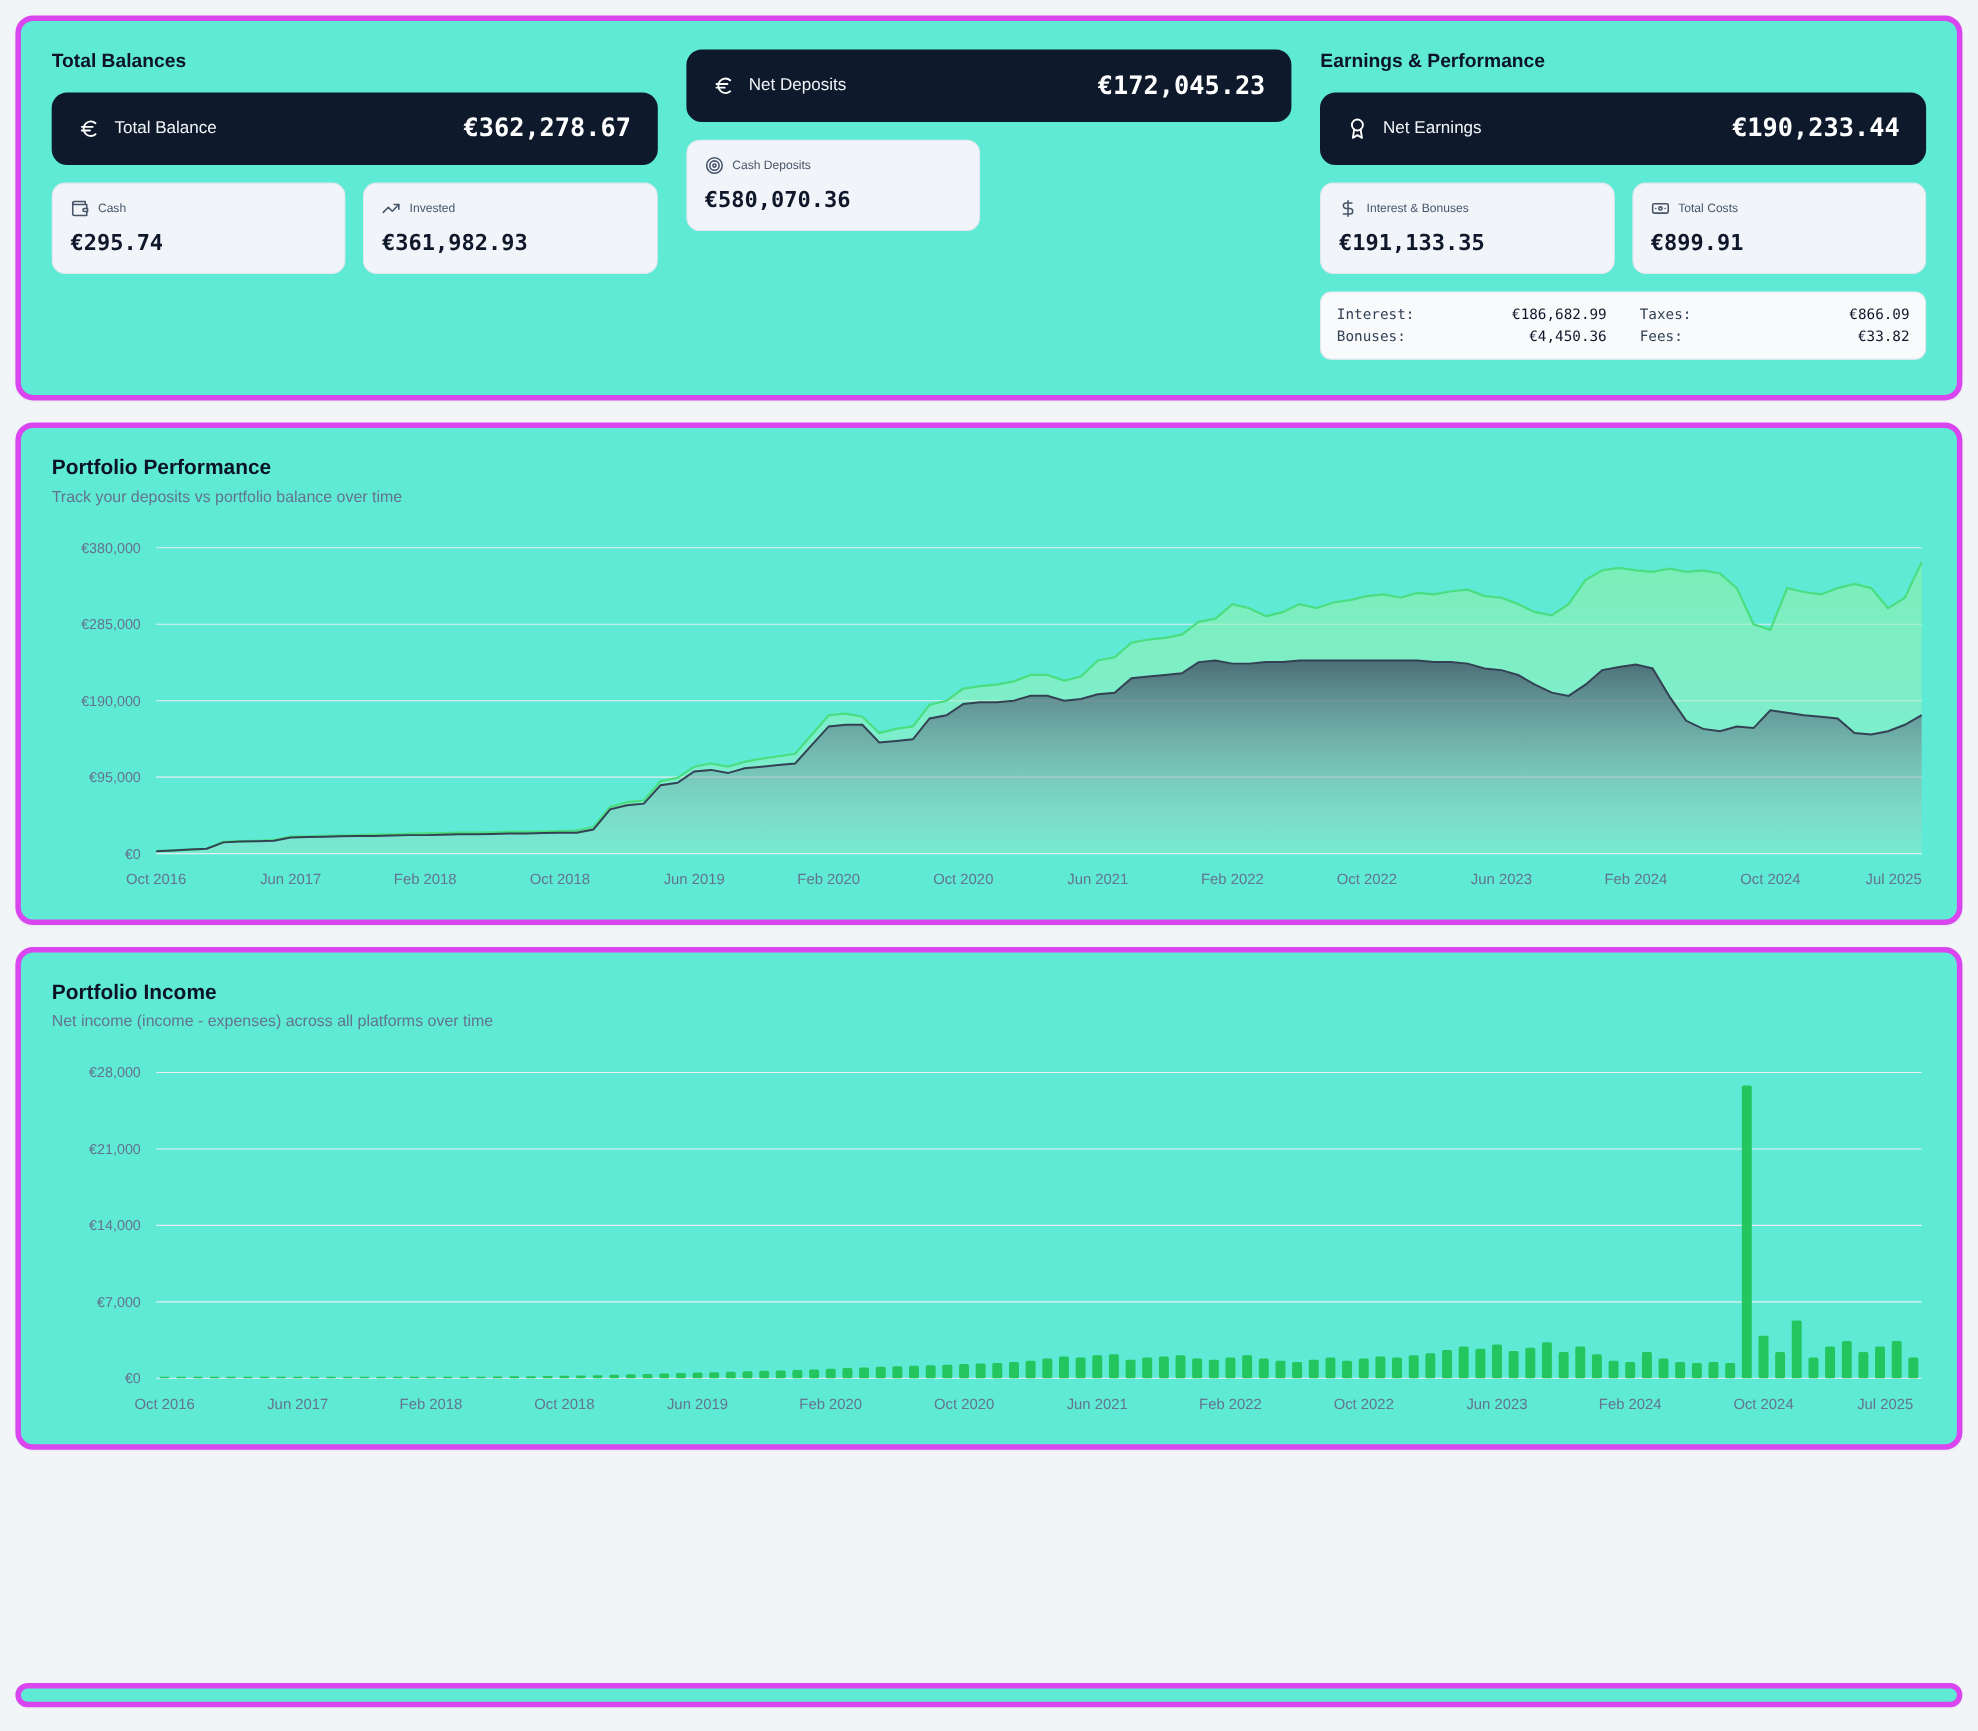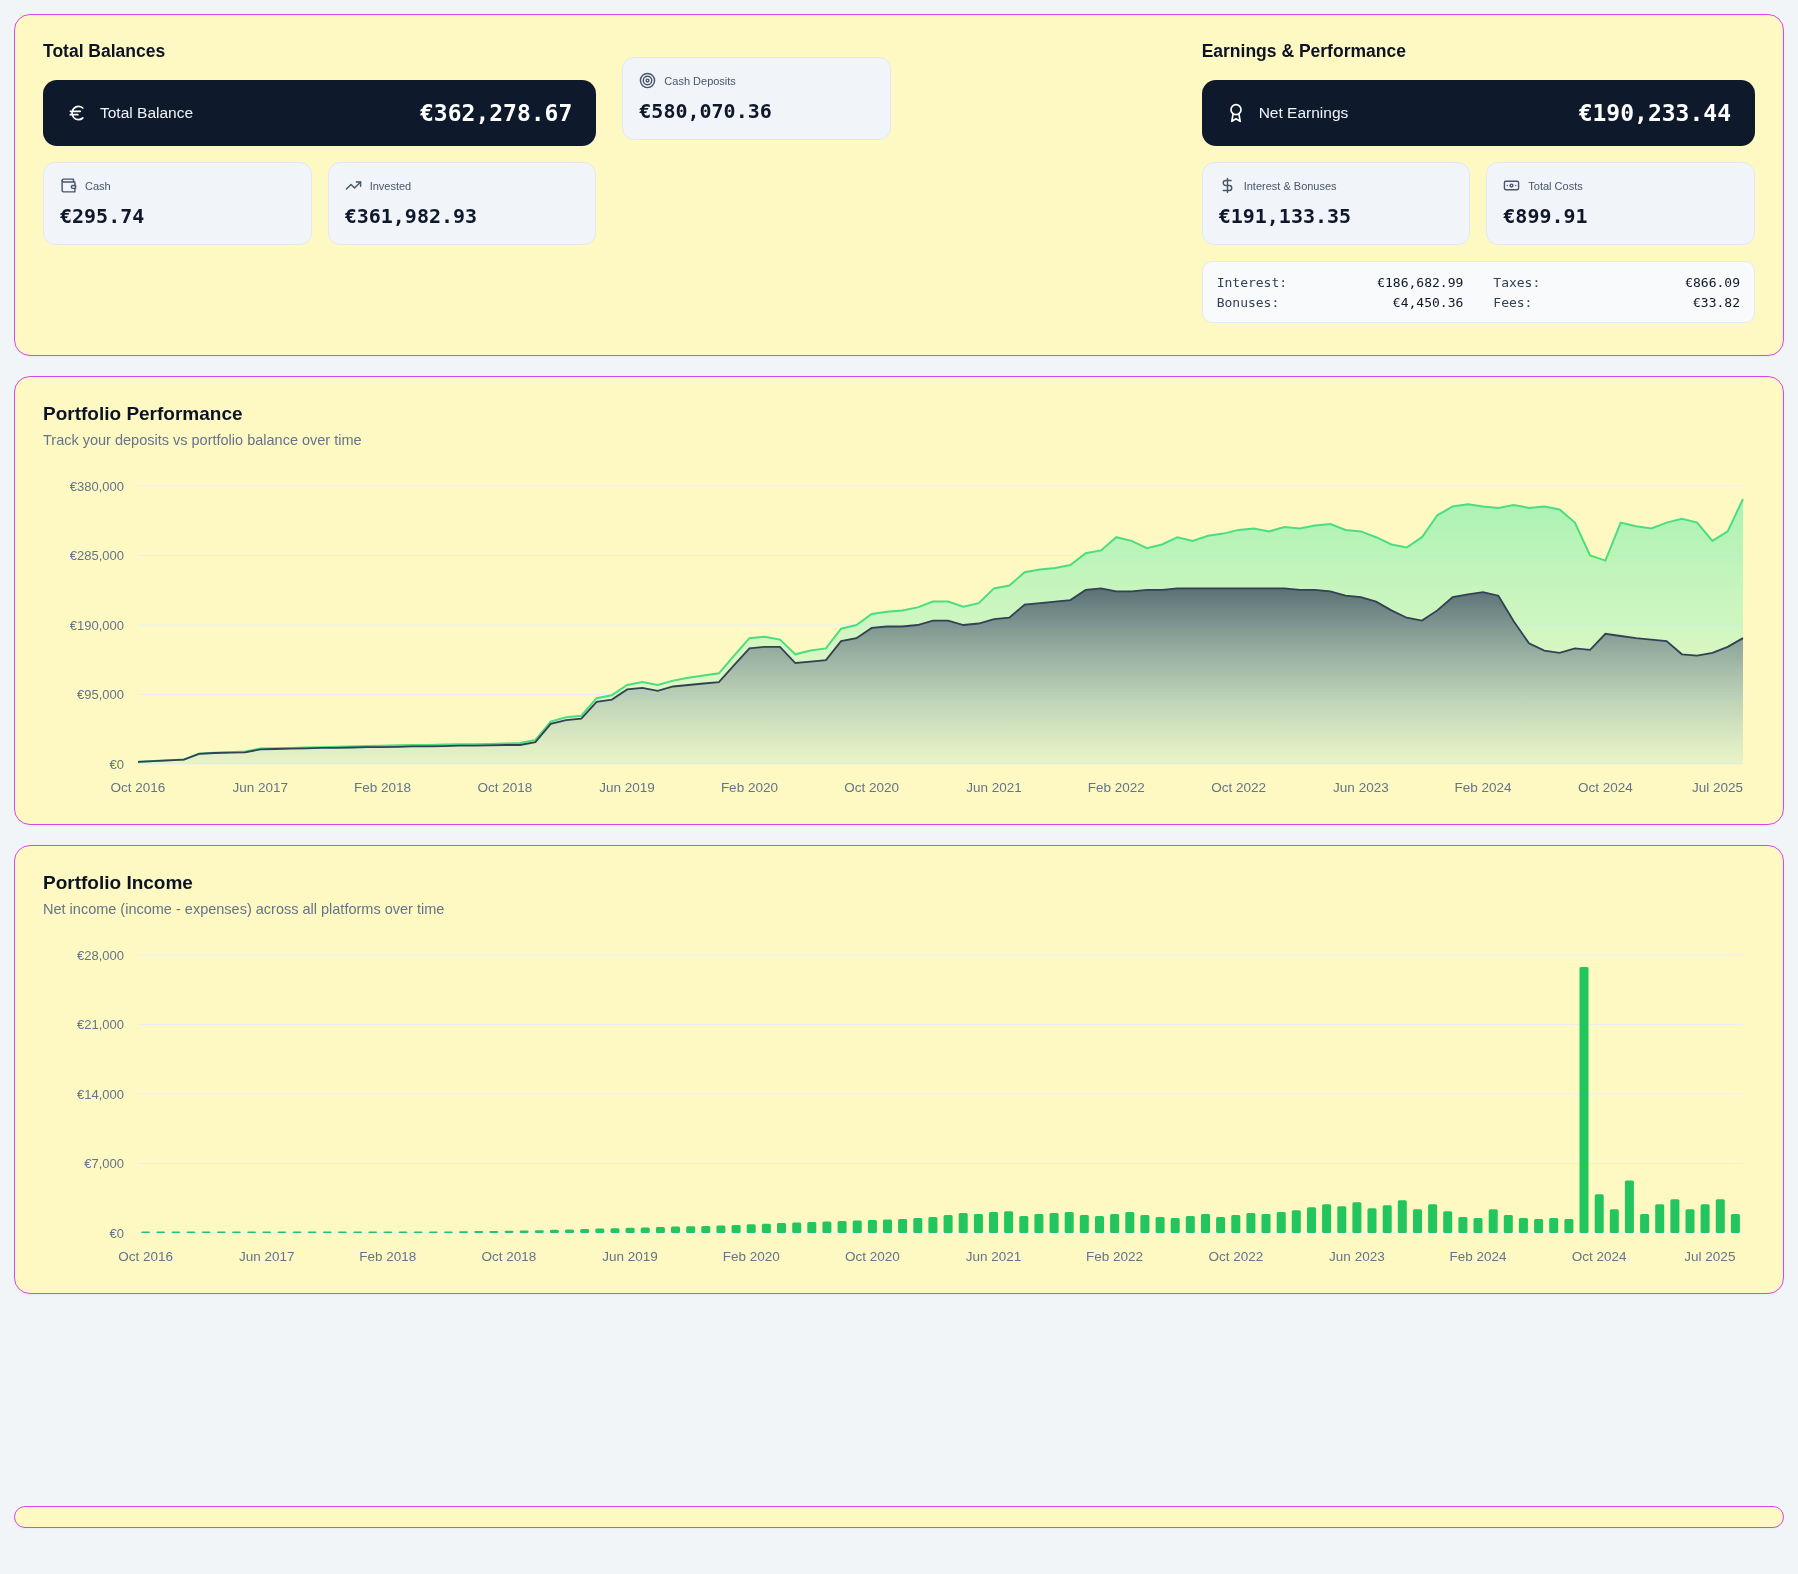--- a/index.html
+++ b/index.html
@@ -5,22 +5,22 @@
   * { box-sizing: border-box; }
   html,body { margin:0; padding:0; }
   body {
     background:#f2f5f8;
     font-family:"Liberation Sans", sans-serif;
     color:#0f172a;
     min-width:1798px;
   }
   .page { width:1798px; padding:14px; }
   .card {
-    background:#fef9c3;
-    border:1px solid #d946ef;
+    background:#5eead4;
+    border:5px solid #d946ef;
     border-radius:16px;
     box-shadow:0 1px 2px rgba(16,24,40,.04);
     margin-bottom:20px;
   }
 
   
   .summary {
     display:grid;
     grid-template-columns:1fr 1fr 1fr;
     gap:26px;
@@ -104,20 +104,29 @@
                 </svg>
               </span>
             <span>Invested</span>
           </div>
           <div class="sub-value">€361,982.93</div>
         </div>
       </div>
     </div>
 
     <div>
+      <div class="pill">
+        <span class="pill-icon">
+          <svg viewBox="0 0 24 24">
+              <path d="M4 10h12M4 14h9M19 6a7.7 7.7 0 0 0-5.2-2A7.9 7.9 0 0 0 6 12c0 4.4 3.5 8 7.8 8 2 0 3.8-.8 5.2-2"></path>
+            </svg>
+        </span>
+        <span class="pill-label">Net Deposits</span>
+        <span class="pill-value">€172,045.23</span>
+      </div>
       <div class="sub-grid">
         <div class="subcard">
           <div class="sub-head">
             <span>
                 <svg viewBox="0 0 24 24">
                   <circle cx="12" cy="12" r="10"></circle>
                   <circle cx="12" cy="12" r="6"></circle>
                   <circle cx="12" cy="12" r="2"></circle>
                 </svg>
               </span>

